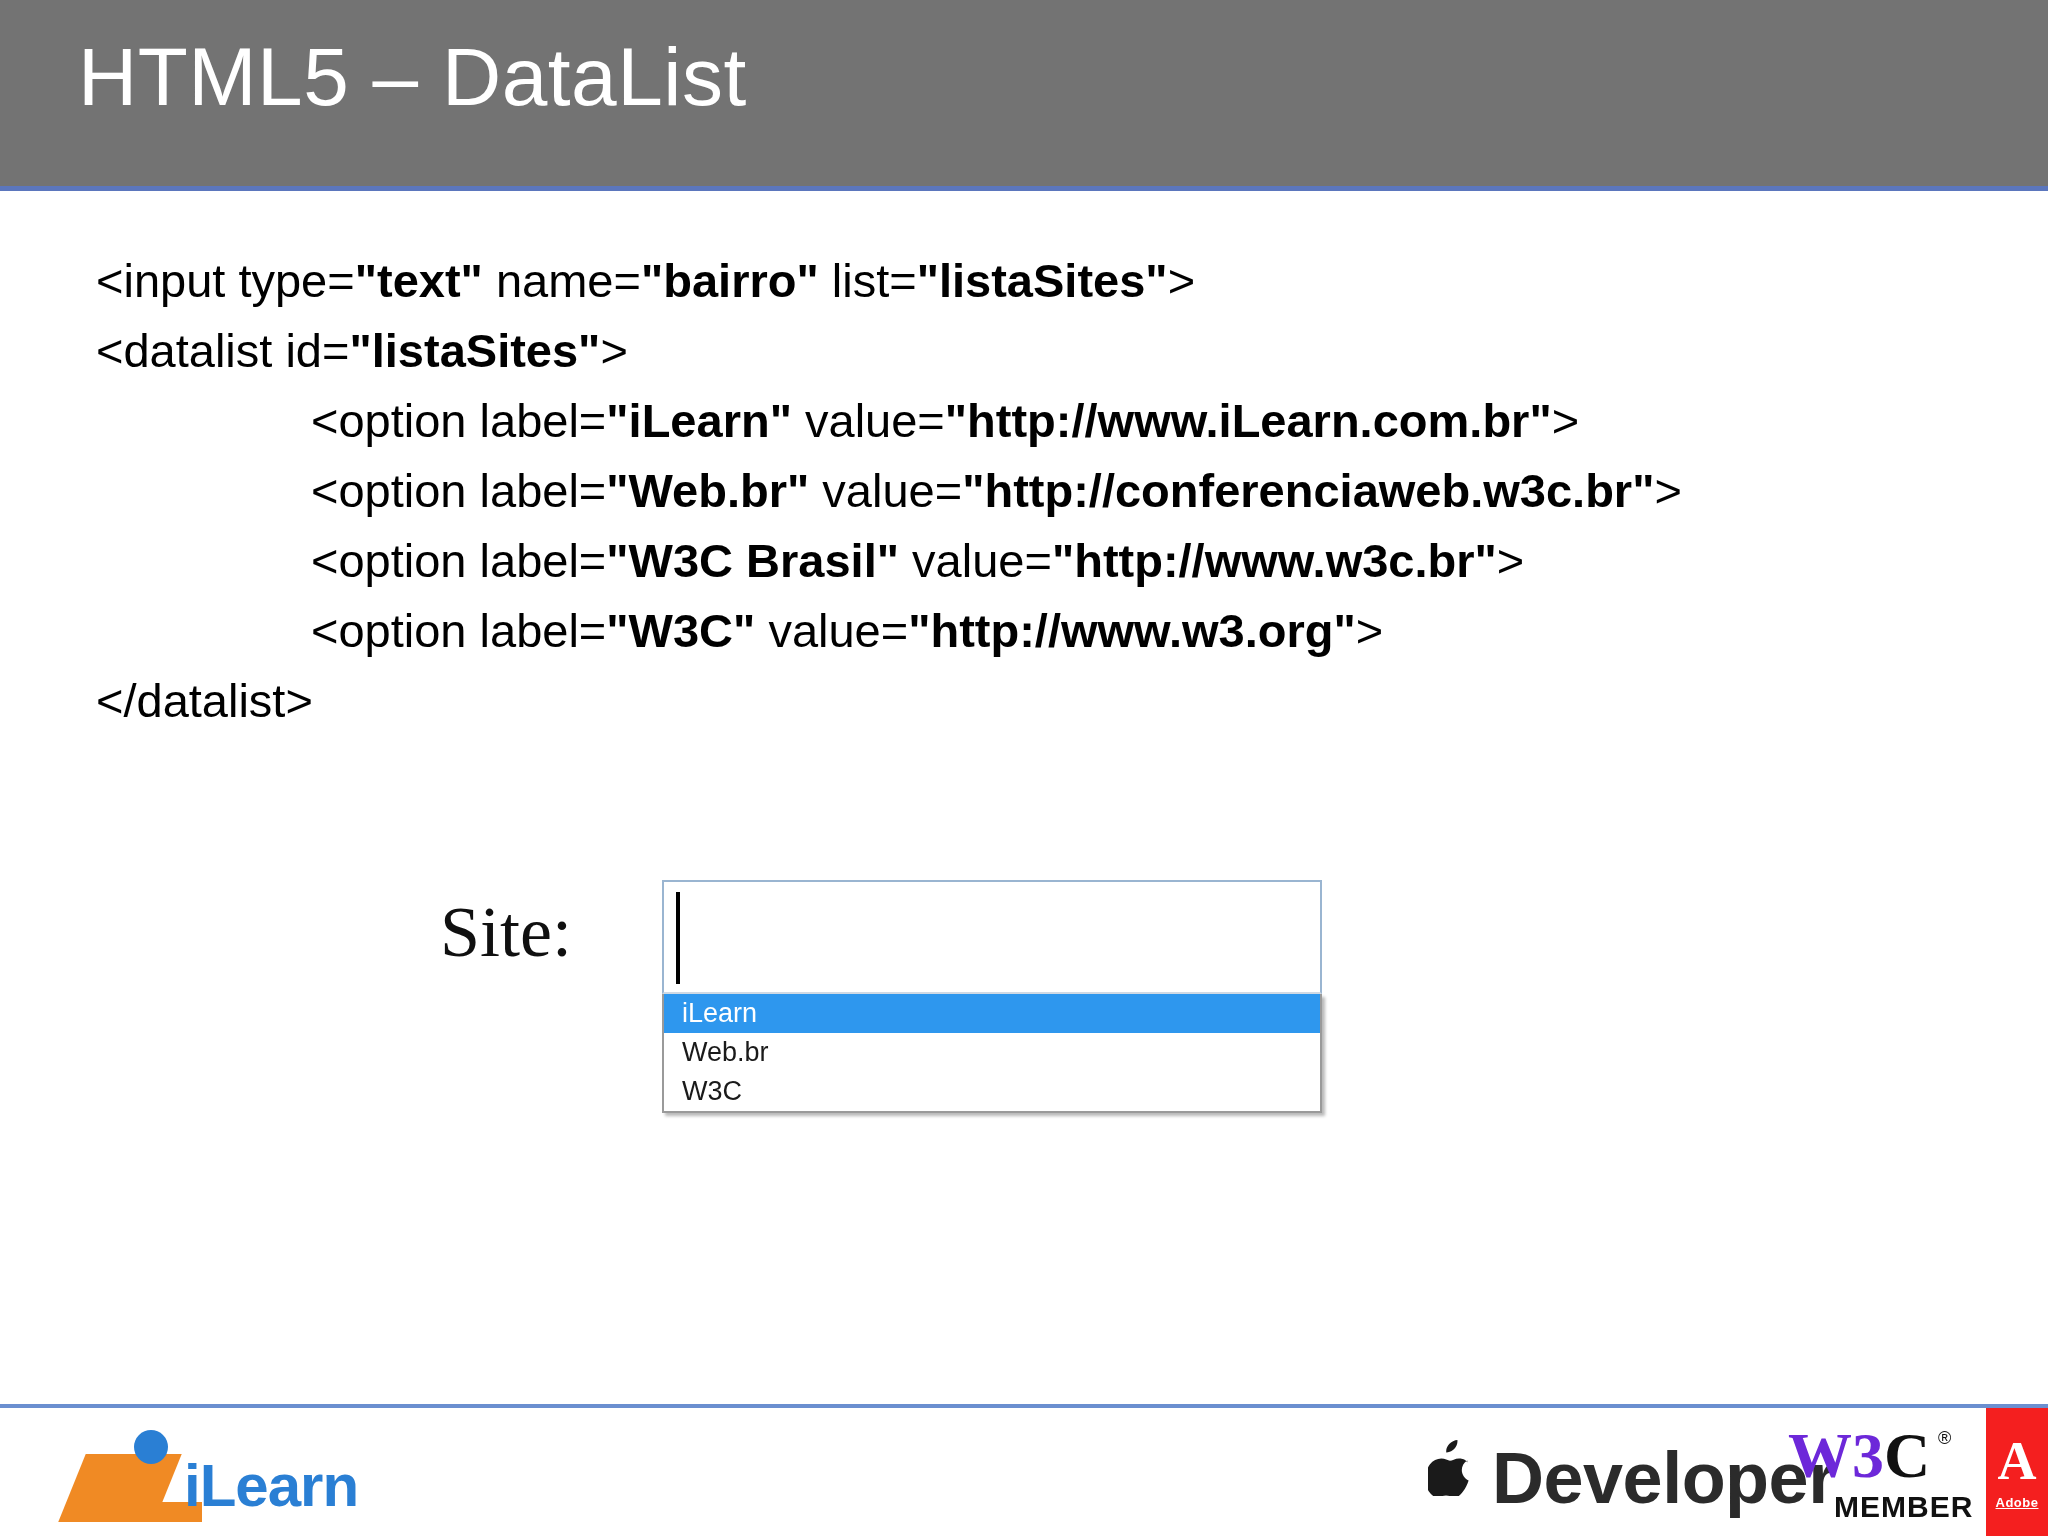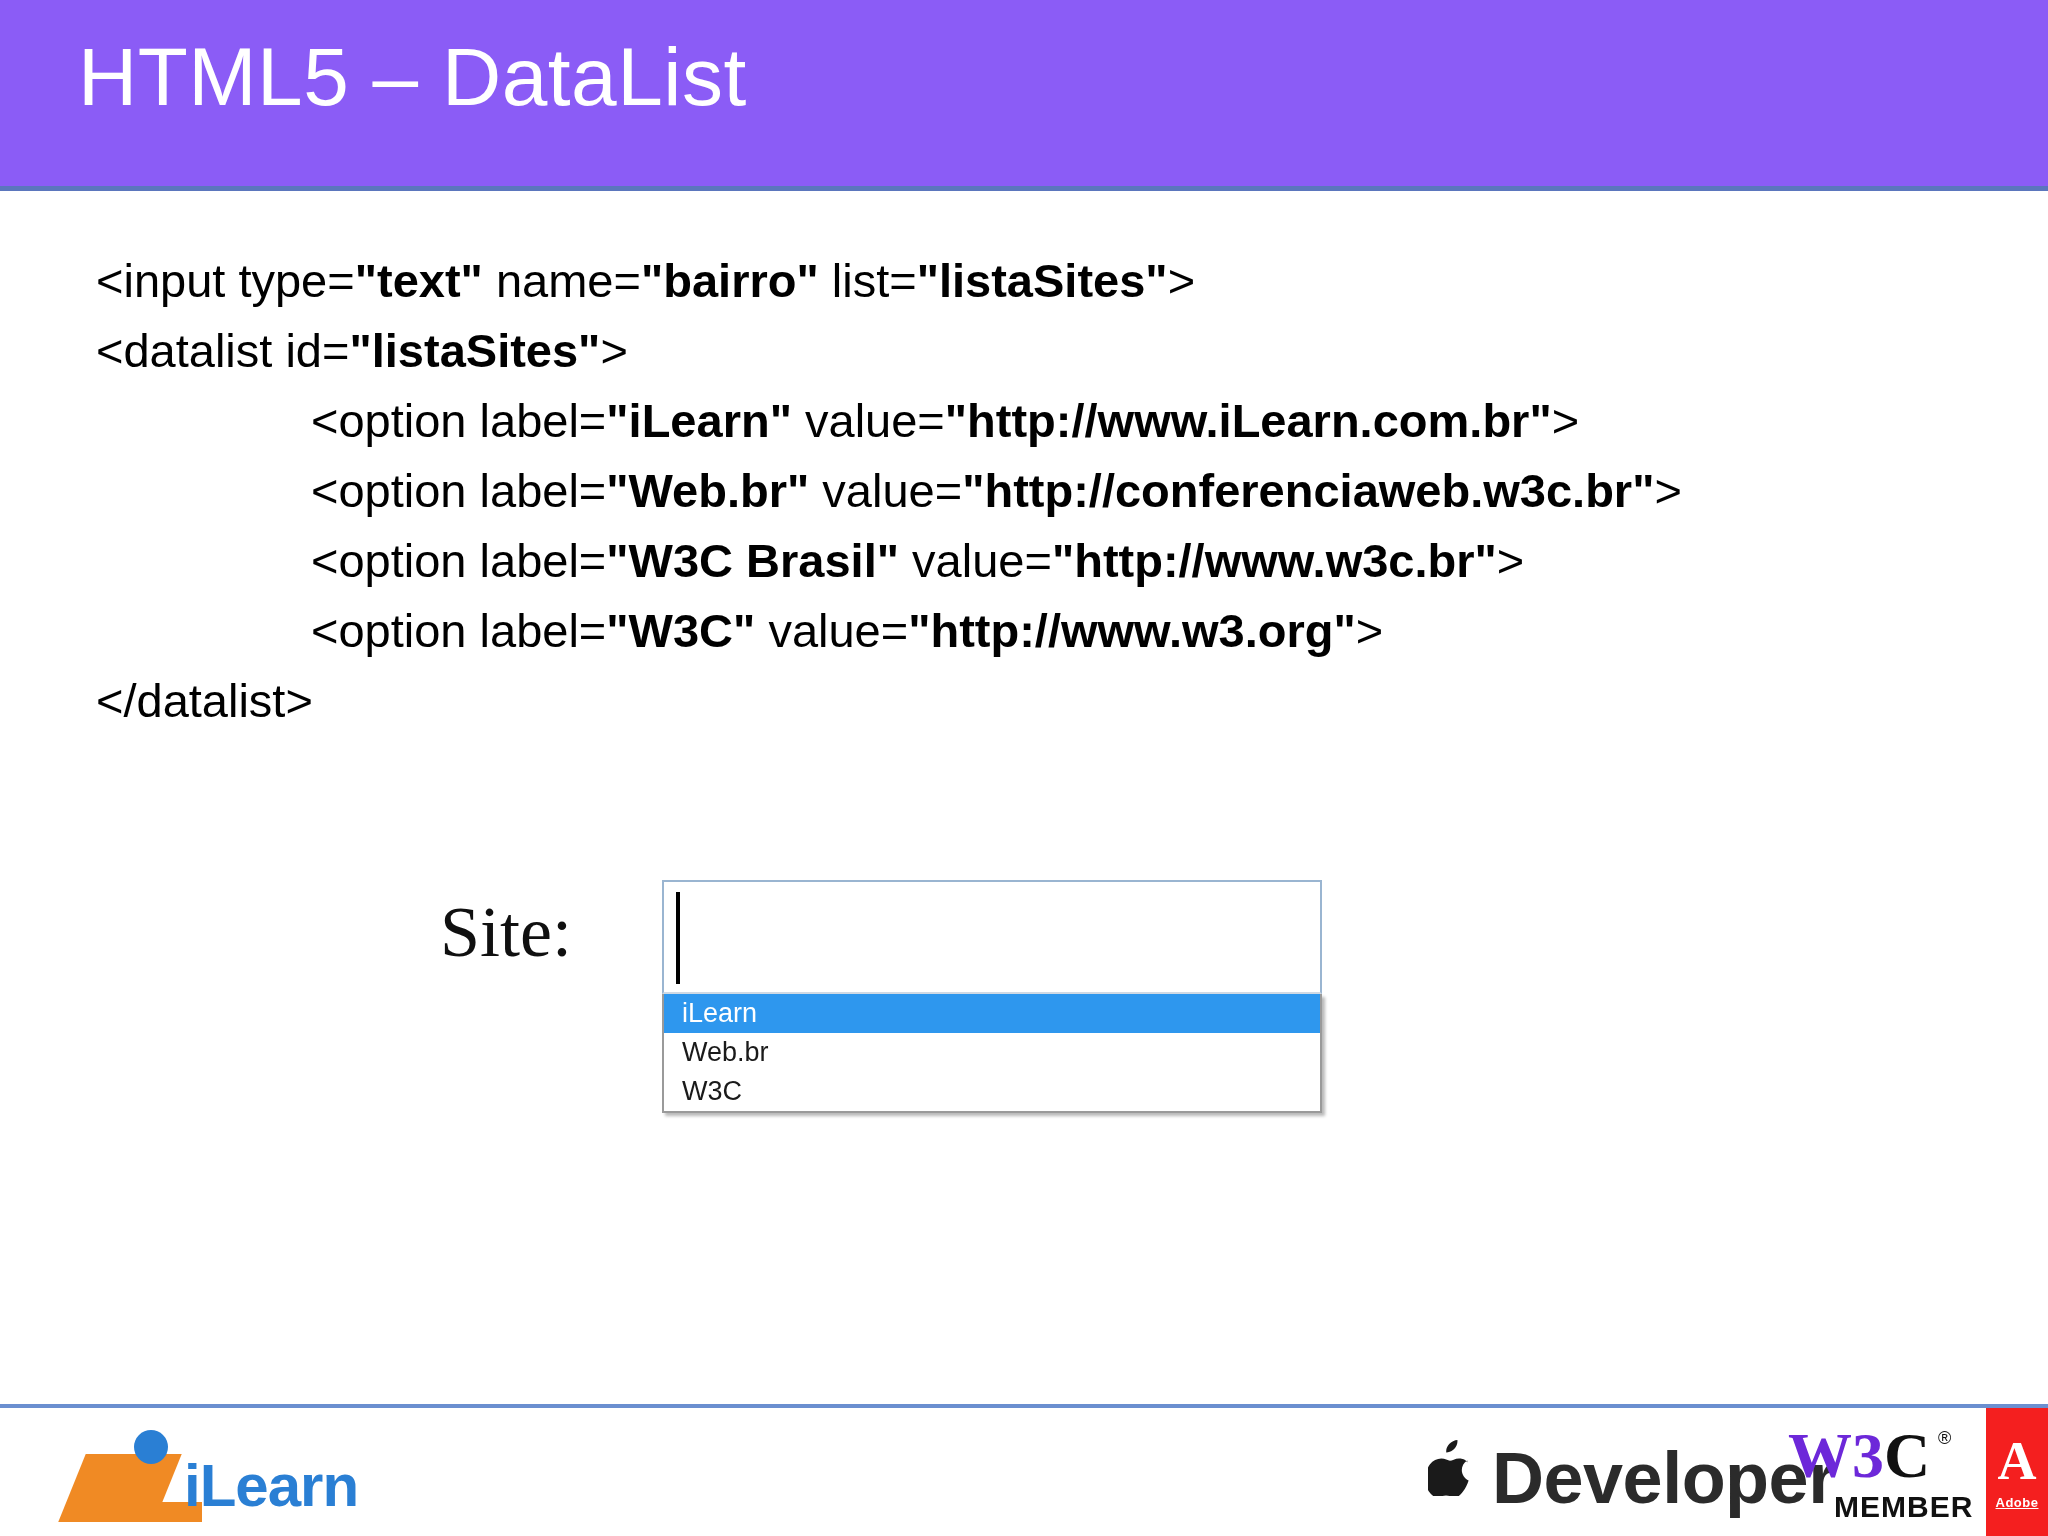--- a/index.html
+++ b/index.html
@@ -295,21 +295,21 @@
     font-weight: 700;
     color: #ffffff;
     letter-spacing: 0.5px;
     line-height: 1;
     text-decoration: underline;
   }
 </style>
 </head>
 <body>
 
-<div class="slide-header" style="background: #8b5cf6;">
+<div class="slide-header" style="background: #737373;">
   <div class="slide-title" style="color: rgb(255, 255, 255);">HTML5 – DataList</div>
 </div>
 <div class="slide-header-rule" style="background: rgb(91, 118, 189);"></div>
 
 <div class="code-block">
     <div class="code-line"><span>&lt;input type=</span><b>"text"</b><span> name=</span><b>"bairro"</b><span> list=</span><b>"listaSites"</b><span>&gt;</span></div>
     <div class="code-line"><span>&lt;datalist id=</span><b>"listaSites"</b><span>&gt;</span></div>
     <div class="code-line indent-1"><span>&lt;option label=</span><b>"iLearn"</b><span> value=</span><b>"http://www.iLearn.com.br"</b><span>&gt;</span></div>
     <div class="code-line indent-1"><span>&lt;option label=</span><b>"Web.br"</b><span> value=</span><b>"http://conferenciaweb.w3c.br"</b><span>&gt;</span></div>
     <div class="code-line indent-1"><span>&lt;option label=</span><b>"W3C Brasil"</b><span> value=</span><b>"http://www.w3c.br"</b><span>&gt;</span></div>

